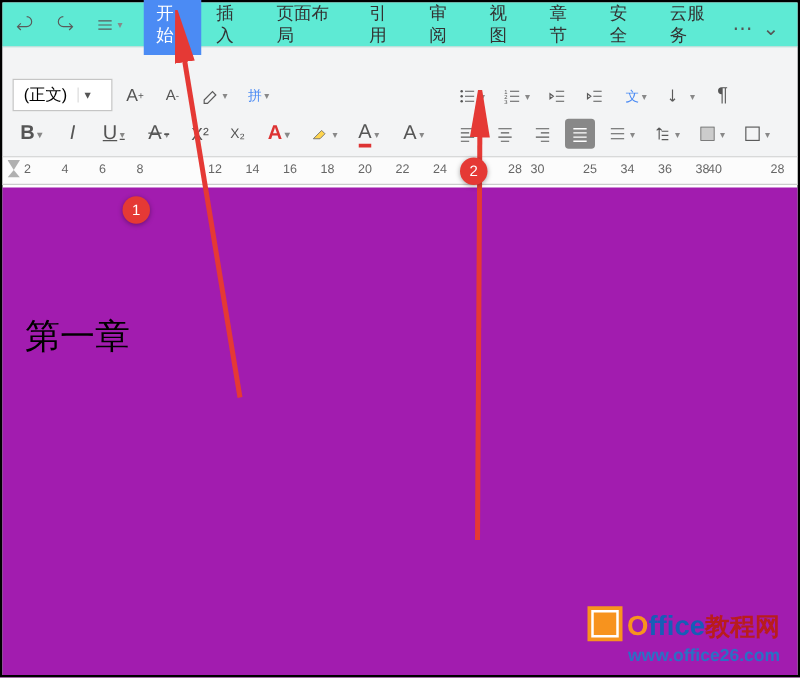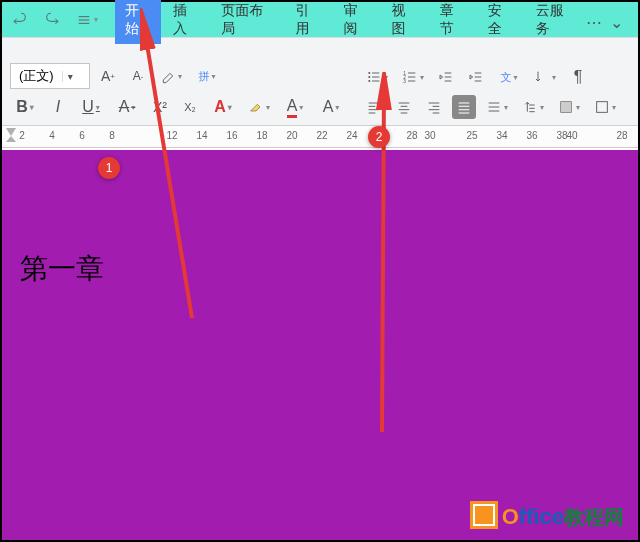--- a/index.html
+++ b/index.html
@@ -41,21 +41,21 @@
   .doc-text { position: absolute; top: 100px; left: 18px; font-family: "SimSun", serif; font-size: 28px; color: #000; }
 
   
   .callout { position: absolute; width: 22px; height: 22px; border-radius: 50%; background: #e53935; color: #fff; font-size: 12px; display: flex; align-items: center; justify-content: center; box-shadow: 0 1px 4px rgba(0,0,0,.35); }
   .arrow { position: absolute; pointer-events: none; }
 
   
   .wmark { position: absolute; right: 14px; bottom: 8px; text-align: right; font-family: Arial, sans-serif; }
   .wmark .t1 { font-size: 22px; font-weight: bold; color: #165eb7; }
   .wmark .t1 .o { color: #f7931e; }
-  .wmark .t1 .cn { color: #15803d; font-size: 20px; text-align: right; }
+  .wmark .t1 .cn { color: #b91c1c; font-size: 20px; text-align: right; }
   .wmark .t2 { font-size: 14px; color: #2b6fc5; font-weight: bold; }
   .wmark .badge { display: inline-block; width: 28px; height: 28px; background: #f7931e; vertical-align: middle; position: relative; top: -3px; margin-right: 4px; }
   .wmark .badge::after { content: ""; position: absolute; inset: 3px; border: 2px solid #fff; }
 
   .icon-stroke { stroke: #5a5a5a; stroke-width: 1.4; fill: none; }
 </style>
 </head>
 <body>
 
 <div class="wrap">
@@ -278,14 +278,15 @@
     <line x1="20" y1="360" x2="22" y2="14" stroke="#e53935" stroke-width="4" marker-end="url(#ah2)"></line>
   </svg>
 
   <div class="callout" style="left:96px;top:155px">1</div>
   <div class="callout" style="left:366px;top:124px">2</div>
 
   <div class="wmark">
     <div class="t1">
       <span class="badge"></span><span class="o">O</span><span>ffice</span><span class="cn">教程网</span>
     </div>
+    <div class="t2">www.office26.com</div>
   </div>
 </div>
 
 </body></html>

